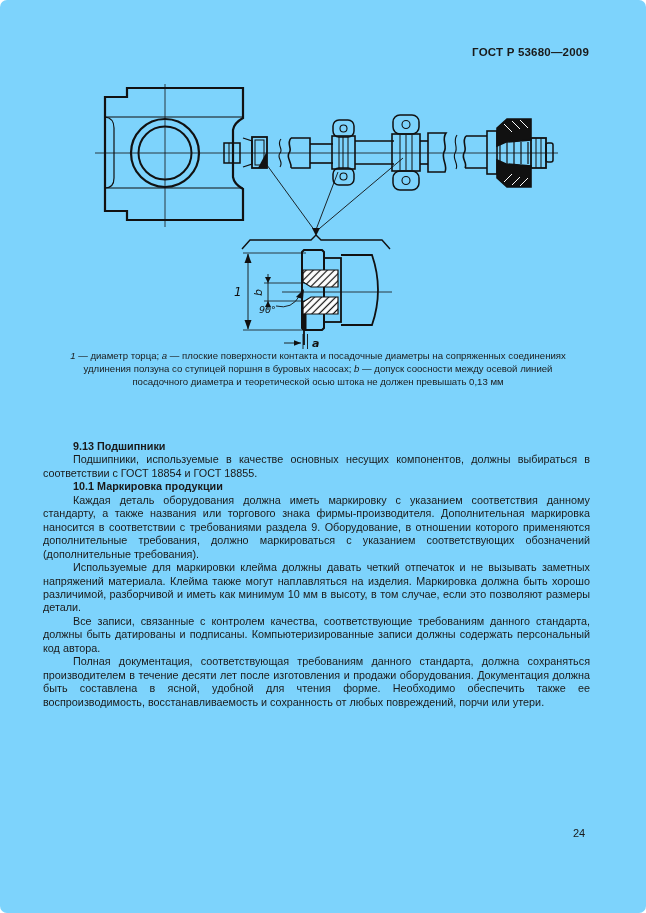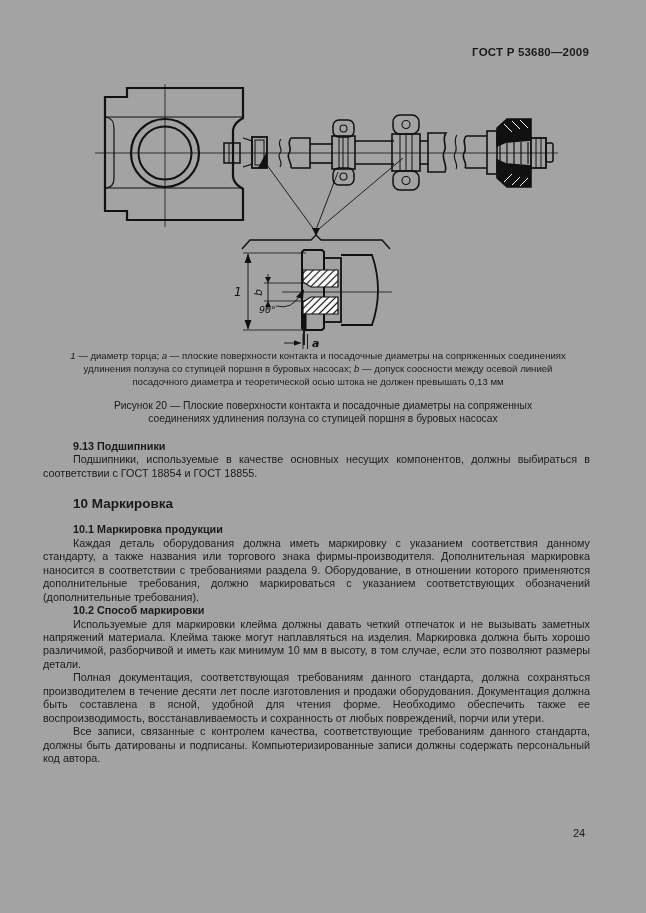--- a/index.html
+++ b/index.html
@@ -1,18 +1,18 @@
 <!DOCTYPE html>
 <html><head>
 <meta charset="utf-8">
 <style>
   html,body{margin:0;padding:0;}
   body{width:646px;height:913px;background:#fff;position:relative;overflow:hidden;
        font-family:"Liberation Sans",sans-serif;color:#1a1a1a;}
-  .page{position:absolute;inset:0;background:#a3a3a3;}
+  .page{position:absolute;inset:0;background:#7dd3fc;border-radius:7px;}
   .doc-header{position:absolute;top:46px;right:57px;font-size:11.5px;font-weight:bold;
        letter-spacing:.2px;}
   .drawing{position:absolute;left:0;top:0;width:646px;height:360px;}
   .legend{position:absolute;left:60px;top:349px;width:516px;margin:0;
        font-size:9.6px;line-height:13.2px;text-align:center;}
   .legend i{font-style:italic;}
   .fig-caption{position:absolute;left:83px;top:399px;width:480px;margin:0;
        font-size:10.3px;line-height:13px;text-align:center;}
   .body-text{position:absolute;left:43px;top:440px;width:547px;
        font-size:10.8px;line-height:13.45px;}
@@ -161,33 +161,30 @@
         <polygon points="301,343 294,340.2 294,345.8" fill="#111" stroke="none"></polygon>
         <line x1="303" y1="334" x2="303" y2="349"></line>
         <line x1="307.5" y1="334" x2="307.5" y2="349"></line>
         <text x="312" y="347" fill="#111" stroke="none" style="font:italic bold 11px 'DejaVu Sans',sans-serif">a</text>
       </g>
     </g>
   </svg>
 
   <p class="legend"><i>1</i><span> — диаметр торца; </span><i>a</i><span> — плоские поверхности контакта и посадочные диаметры на сопряженных соединениях удлинения ползуна со ступицей поршня в буровых насосах; </span><i>b</i><span> — допуск соосности между осевой линией посадочного диаметра и теоретической осью штока не должен превышать 0,13 мм</span></p>
 
-  <p class="fig-caption">Рисунок 20 — Плоские поверхности контакта и посадочные диаметры на сопряженных соединениях удлинения ползуна со ступицей поршня в буровых насосах</p>
 
   <div class="body-text">
     <h3 class="sub">9.13 Подшипники</h3>
     <p>Подшипники, используемые в качестве основных несущих компонентов, должны выбираться в соответствии с ГОСТ 18854 и ГОСТ 18855.</p>
 
-    <h2 class="sec">10 Маркировка</h2>
 
     <h3 class="sub">10.1 Маркировка продукции</h3>
     <p>Каждая деталь оборудования должна иметь маркировку с указанием соответствия данному стандарту, а также названия или торгового знака фирмы-производителя. Дополнительная маркировка наносится в соответствии с требованиями раздела 9. Оборудование, в отношении которого применяются дополнительные требования, должно маркироваться с указанием соответствующих обозначений (дополнительные требования).</p>
 
-    <h3 class="sub">10.2 Способ маркировки</h3>
     <p>Используемые для маркировки клейма должны давать четкий отпечаток и не вызывать заметных напряжений материала. Клейма также могут наплавляться на изделия. Маркировка должна быть хорошо различимой, разборчивой и иметь как минимум 10 мм в высоту, в том случае, если это позволяют размеры детали.</p>
 
 
+    <p>Все записи, связанные с контролем качества, соответствующие требованиям данного стандарта, должны быть датированы и подписаны. Компьютеризированные записи должны содержать персональный код автора.</p>
     <p>Полная документация, соответствующая требованиям данного стандарта, должна сохраняться производителем в течение десяти лет после изготовления и продажи оборудования. Документация должна быть составлена в ясной, удобной для чтения форме. Необходимо обеспечить также ее воспроизводимость, восстанавливаемость и сохранность от любых повреждений, порчи или утери.</p>
-    <p>Все записи, связанные с контролем качества, соответствующие требованиям данного стандарта, должны быть датированы и подписаны. Компьютеризированные записи должны содержать персональный код автора.</p>
   </div>
 
   <div class="page-num">24</div>
 </div>
 
 </body></html>

